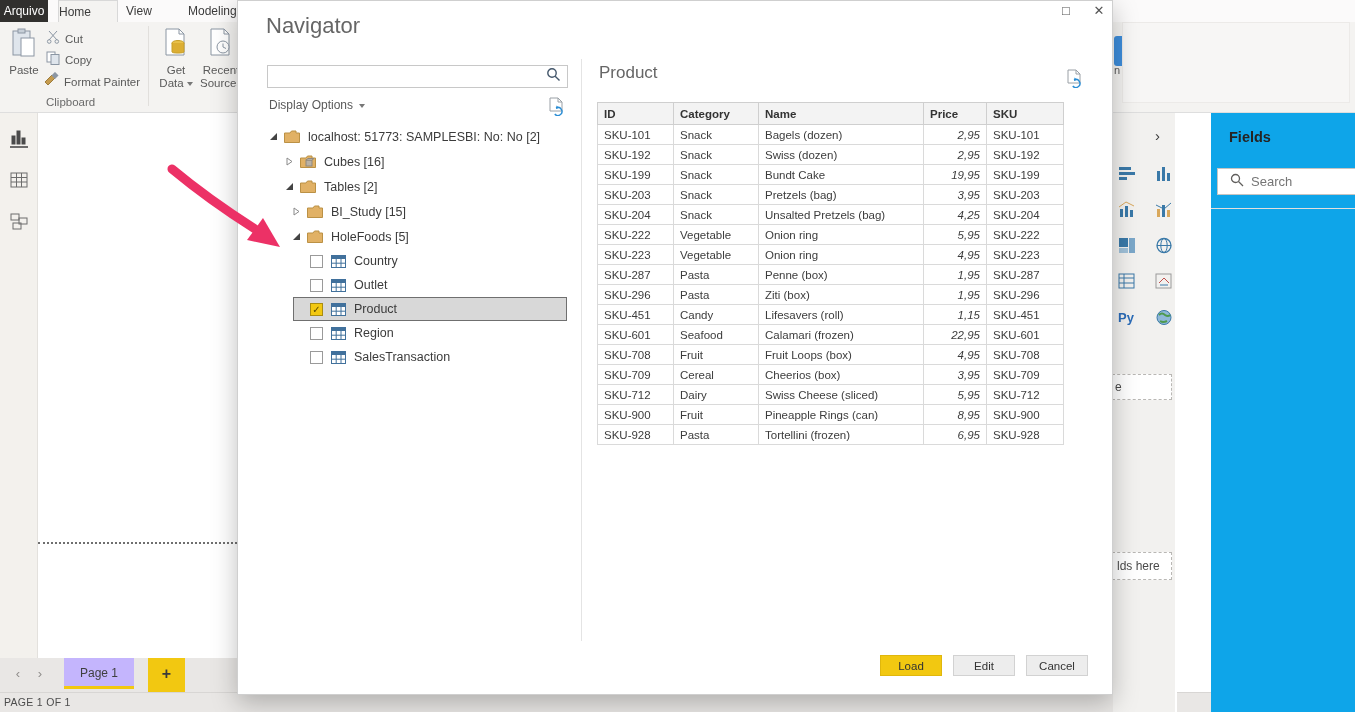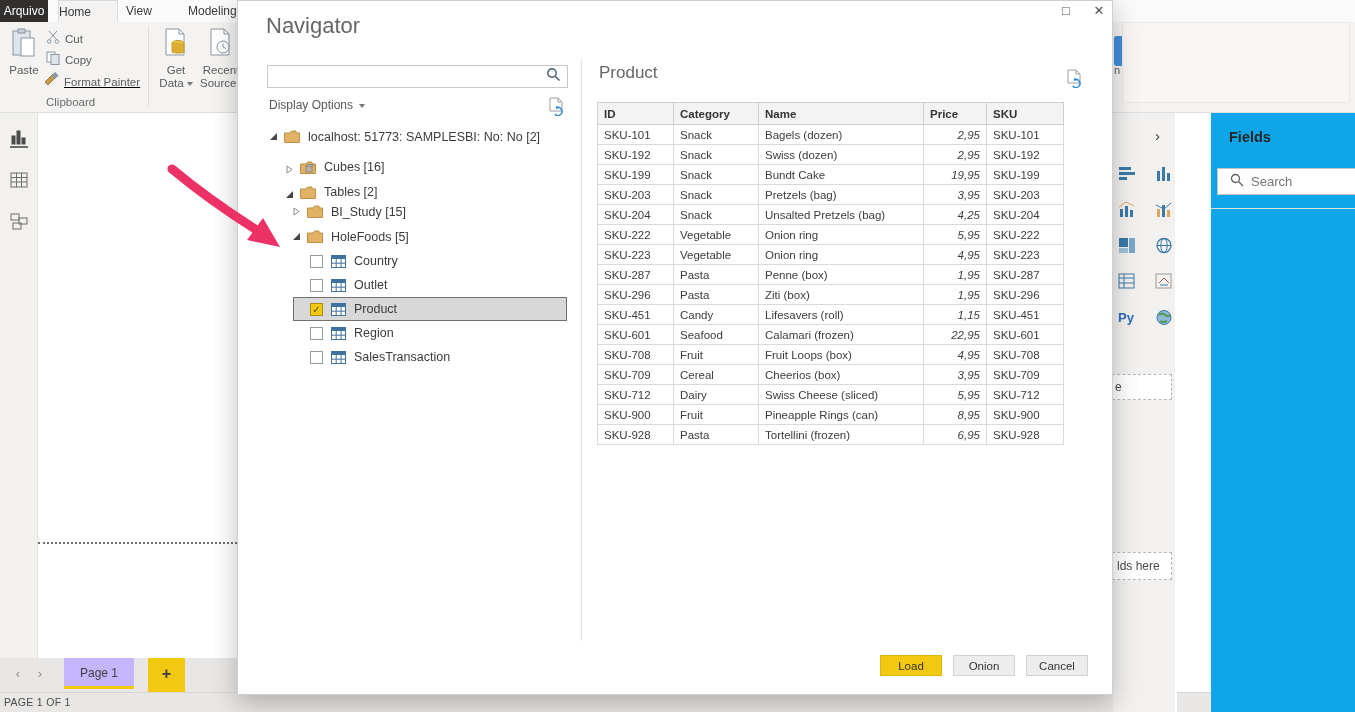--- a/index.html
+++ b/index.html
@@ -77,21 +77,21 @@
     text-align:center; line-height:18px; }
   .nav-search { position:absolute; left:29px; top:64px; width:301px; height:23px; background:#fff;
     border:1px solid #c8c8c8; display:flex; align-items:center; justify-content:flex-end; }
   .nav-search input { position:absolute; left:4px; top:1px; width:270px; height:19px; border:none;
     outline:none; font-size:12px; font-family:"Liberation Sans",sans-serif; }
   .disp-opt { position:absolute; left:31px; top:97px; font-size:12px; color:#595959; }
   .refresh-ic { position:absolute; width:17px; height:19px; }
   .tree { position:absolute; left:29px; top:123px; width:305px; }
   .tree-row { display:flex; align-items:center; height:25px; font-size:12.5px; color:#3b3b3b; }
   .tree-row .tlabel { margin-left:8px; white-space:nowrap; }
-  .lvl0 { padding-left:2px; } .lvl1 { padding-left:18px;align-items:flex-end; } .lvl2 { padding-left:25px; }
+  .lvl0 { padding-left:2px; } .lvl1 { padding-left:18px; } .lvl2 { padding-left:25px; }
   .lvl3 { margin-left:26px; padding-left:16px; height:24px; border:1px solid transparent; width:274px; }
   .lvl3.selected { background:#d8d8d8; border:1px solid #6f6f6f; }
   .expander { width:9px; height:9px; margin-right:6px; flex:none; }
   .tree-folder { width:16px; height:13px; flex:none; }
   .cb { width:13px; height:13px; background:#fff; border:1px solid #9a9a9a; margin-right:8px; flex:none;
     font-size:10px; line-height:11px; text-align:center; color:#5c4a00; font-weight:bold; }
   .cb.checked { background:#f2c811; border-color:#a98c10; }
   .tbl-ic { width:15px; height:13px; flex:none; }
   .pane-divider { position:absolute; left:343px; top:58px; width:1px; height:582px; background:#e4e4e4; }
   .prev-title { position:absolute; left:361px; top:62px; font-size:17px; color:#666; }
@@ -145,21 +145,21 @@
     </div>
     <div class="icon-row" style="left:46px;top:51px;">
       <span>
         <svg width="14" height="14" viewBox="0 0 14 14">
           <rect x="1" y="1" width="8" height="10" fill="#fff" stroke="#8b96a3"></rect>
           <rect x="5" y="3.5" width="8" height="10" fill="#dfe5ec" stroke="#8b96a3"></rect>
         </svg>
       </span>
       <span class="rlabel">Copy</span>
     </div>
-    <div class="icon-row" style="left:44px;top:72px;text-decoration:underline;">
+    <div class="icon-row" style="left:44px;top:72px;">
       <span>
         <svg width="15" height="15" viewBox="0 0 15 15">
           <path d="M1 10 L8 3 L11 6 L4 13 Z" fill="#c59b4e" stroke="#9d7c3b"></path>
           <rect x="8.5" y="1" width="5" height="5" transform="rotate(45 11 3.5)" fill="#8b96a3"></rect>
         </svg>
       </span>
       <span class="rlabel">Format Painter</span>
     </div>
     <div class="group-label" style="left:46px;top:96px;">Clipboard</div>
     <div class="vsep" style="left:148px;"></div>
@@ -586,21 +586,21 @@
             <td>SKU-928</td>
             <td>Pasta</td>
             <td>Tortellini (frozen)</td>
             <td class="num">6,95</td>
             <td>SKU-928</td>
           </tr>
         </tbody>
     </table>
 
     <div class="dlg-footer-btn btn-load" style="left:642px;">Load</div>
-    <div class="dlg-footer-btn btn-plain" style="left:715px;">Onion</div>
+    <div class="dlg-footer-btn btn-plain" style="left:715px;">Edit</div>
     <div class="dlg-footer-btn btn-plain" style="left:788px;">Cancel</div>
   </div>
 
   <svg class="arrow-overlay" viewBox="0 0 140 105">
     <path d="M12 14 Q 48 44 95 74" stroke="#ec3166" stroke-width="9" fill="none" stroke-linecap="round"></path>
     <polygon points="120,92 87,85 103,63" fill="#ec3166"></polygon>
   </svg>
 
 </div>
 

